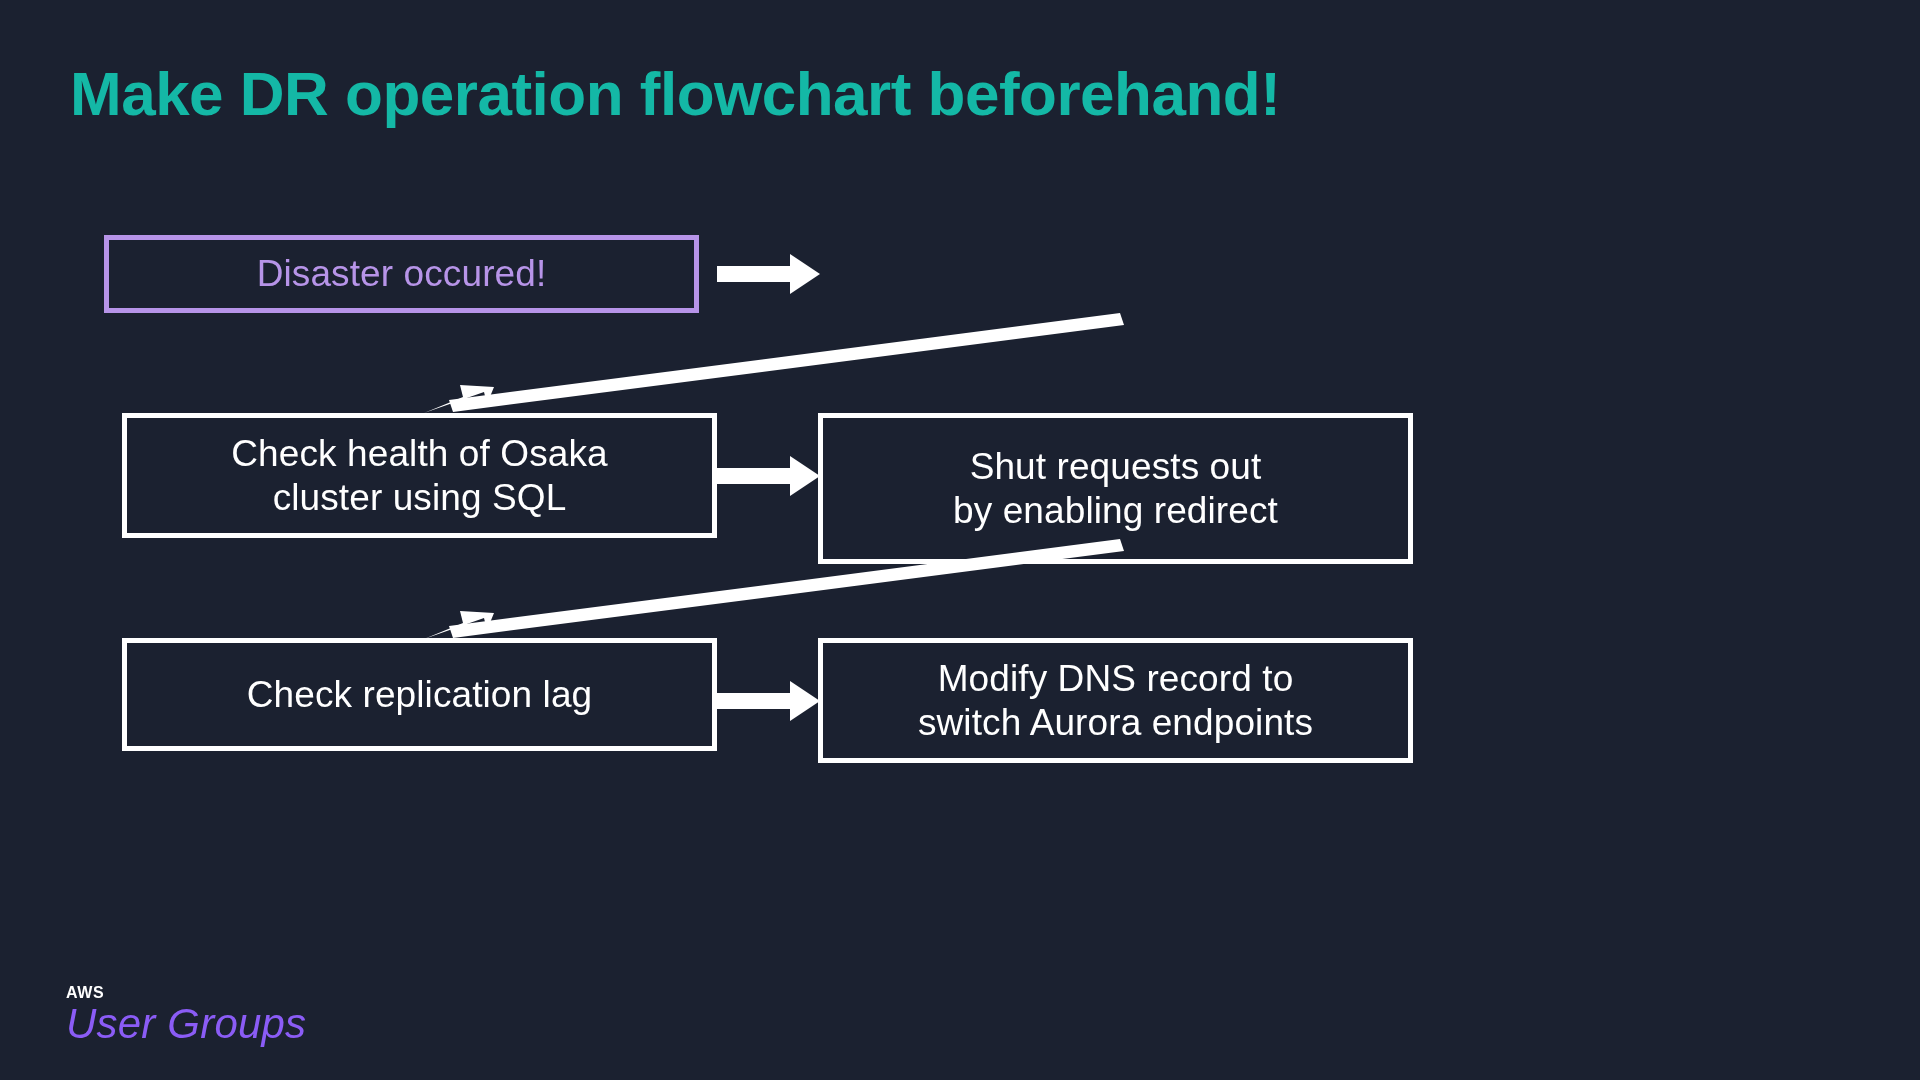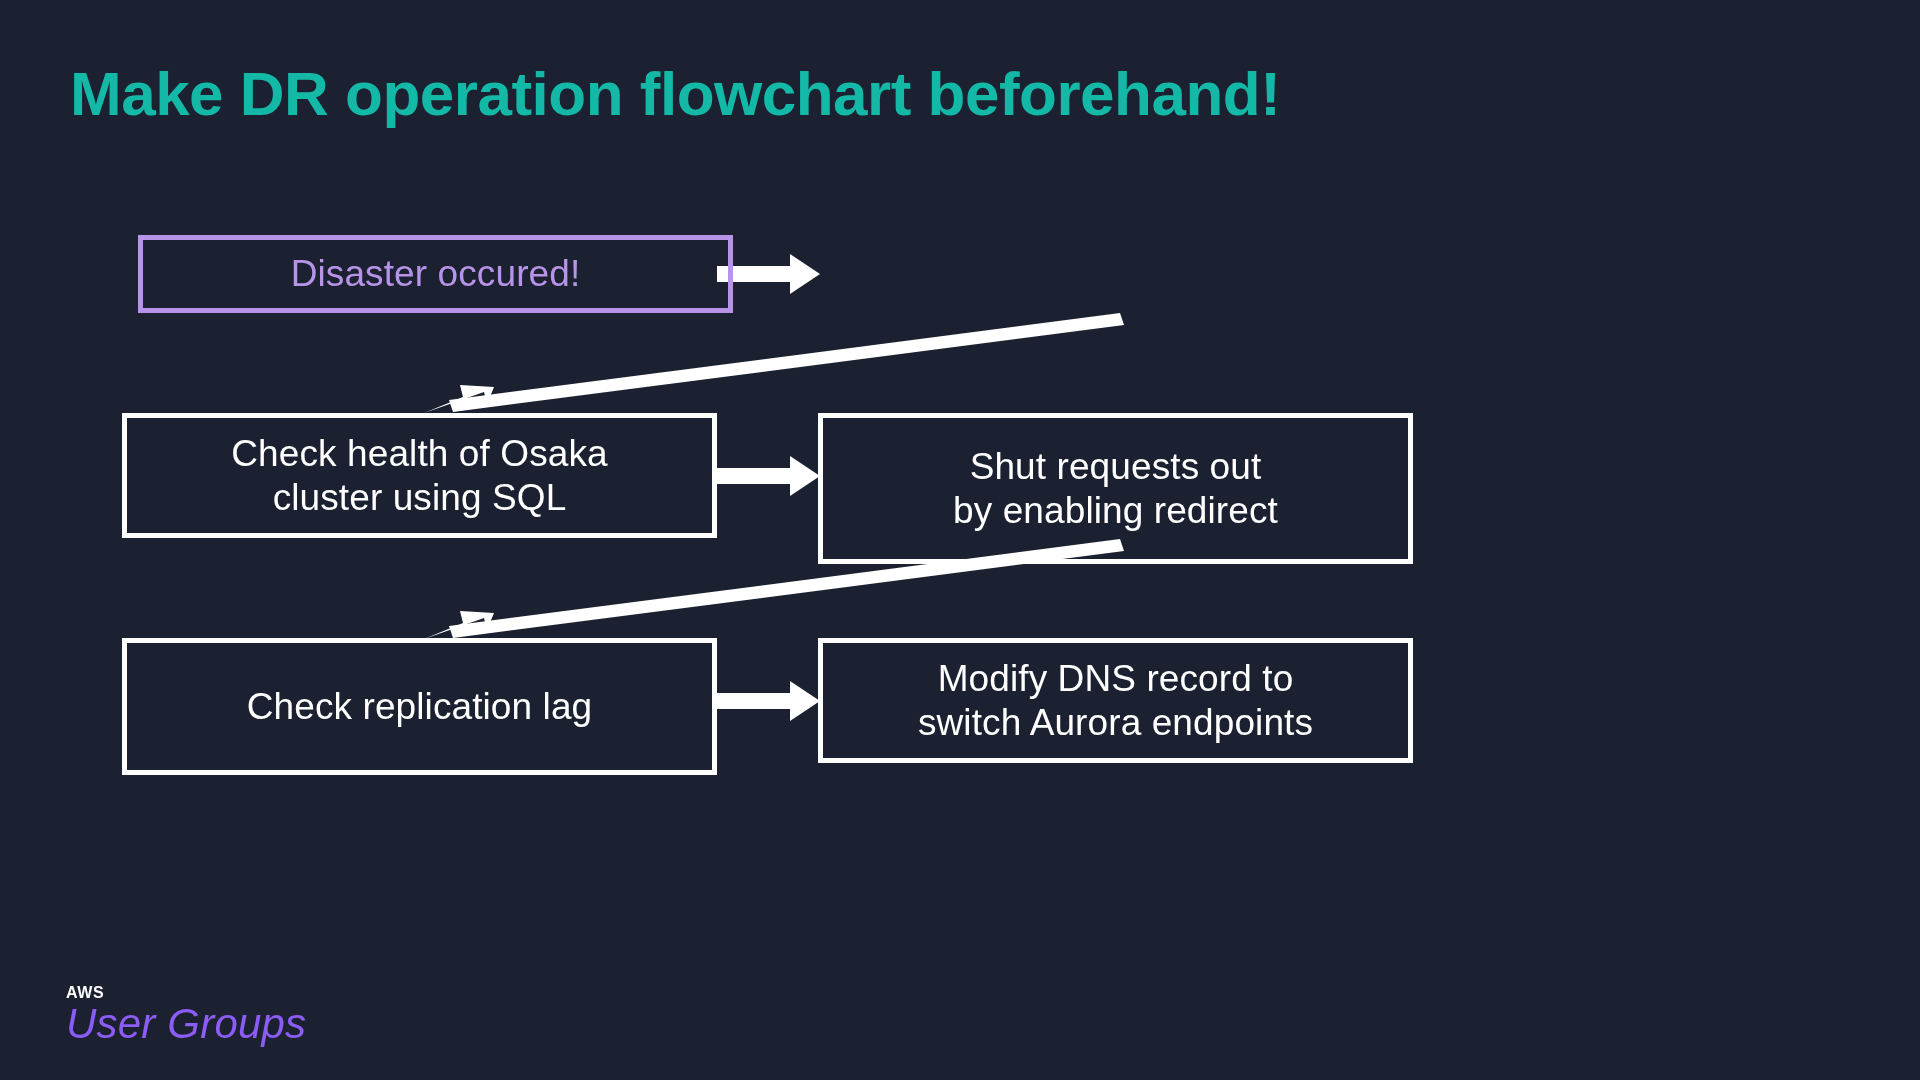--- a/index.html
+++ b/index.html
@@ -78,25 +78,25 @@
     white-space: pre-line;
     padding: 0 8px;
   }
 
   .node.start {
     border-color: #b794e8;
     color: #b794e8;
   }
 
   
-  #node-disaster      { left: 138px; top: 235px; width: 595px; height: 78px; }
+  #node-disaster      { left: 104px; top: 235px; width: 595px; height: 78px; }
   #node-decide        { left: 818px; top: 235px; width: 595px; height: 78px; }
   #node-check-health  { left: 122px; top: 413px; width: 595px; height: 125px; }
   #node-shut-requests { left: 818px; top: 413px; width: 595px; height: 151px; }
-  #node-check-lag     { left: 122px; top: 638px; width: 595px; height: 137px; }
+  #node-check-lag     { left: 122px; top: 638px; width: 595px; height: 113px; }
   #node-modify-dns    { left: 818px; top: 638px; width: 595px; height: 125px; }
 
   
   .ug-logo {
     position: absolute;
     left: 66px;
     top: 985px;
     line-height: 1;
   }
   .ug-logo .ug-aws {

